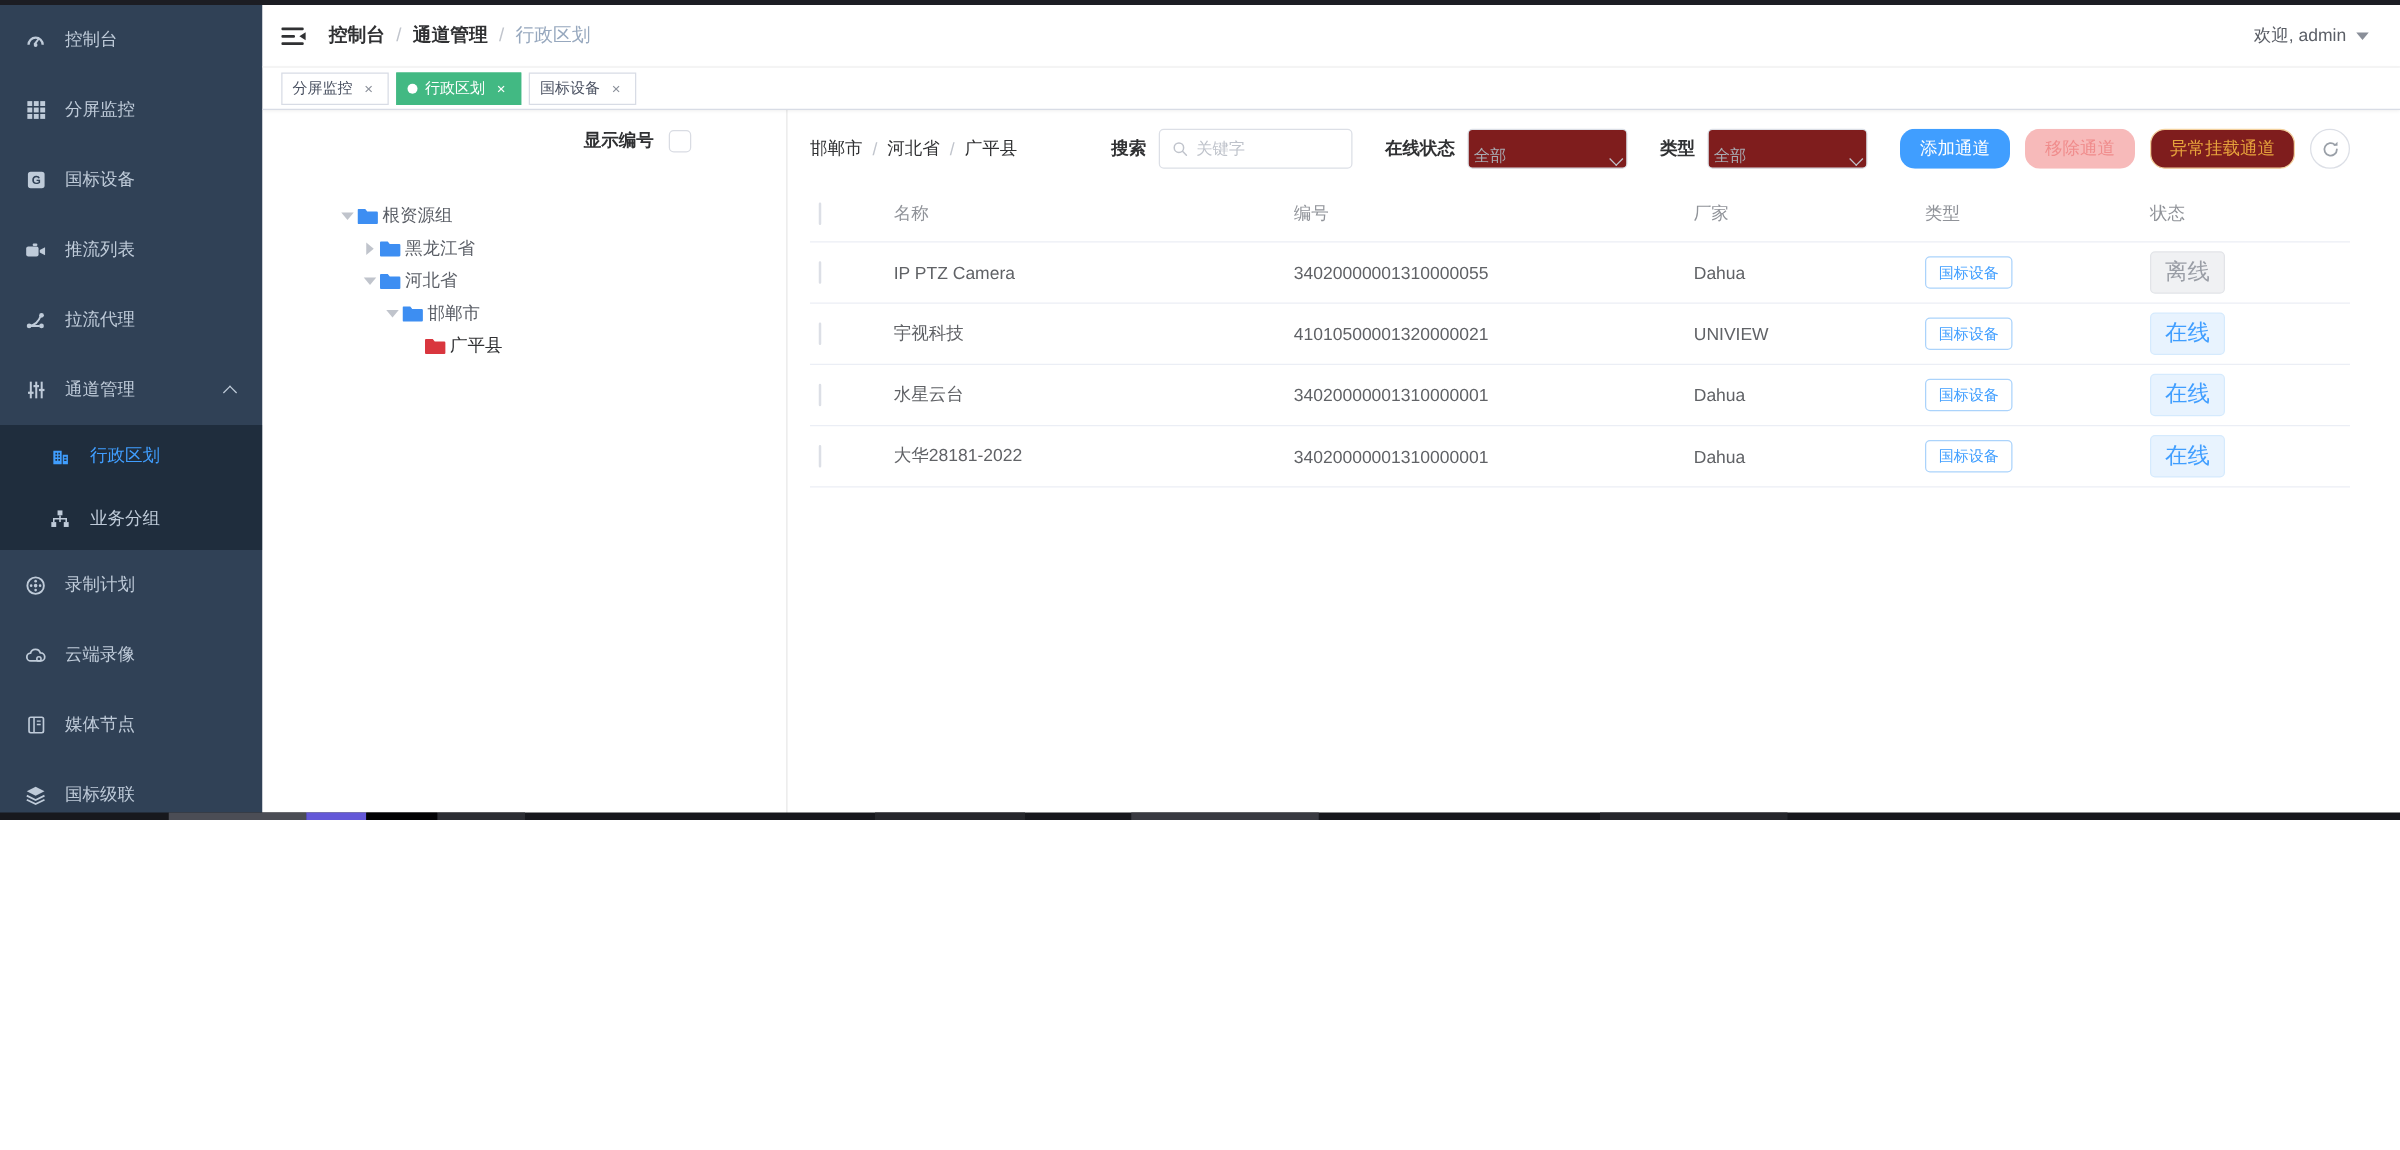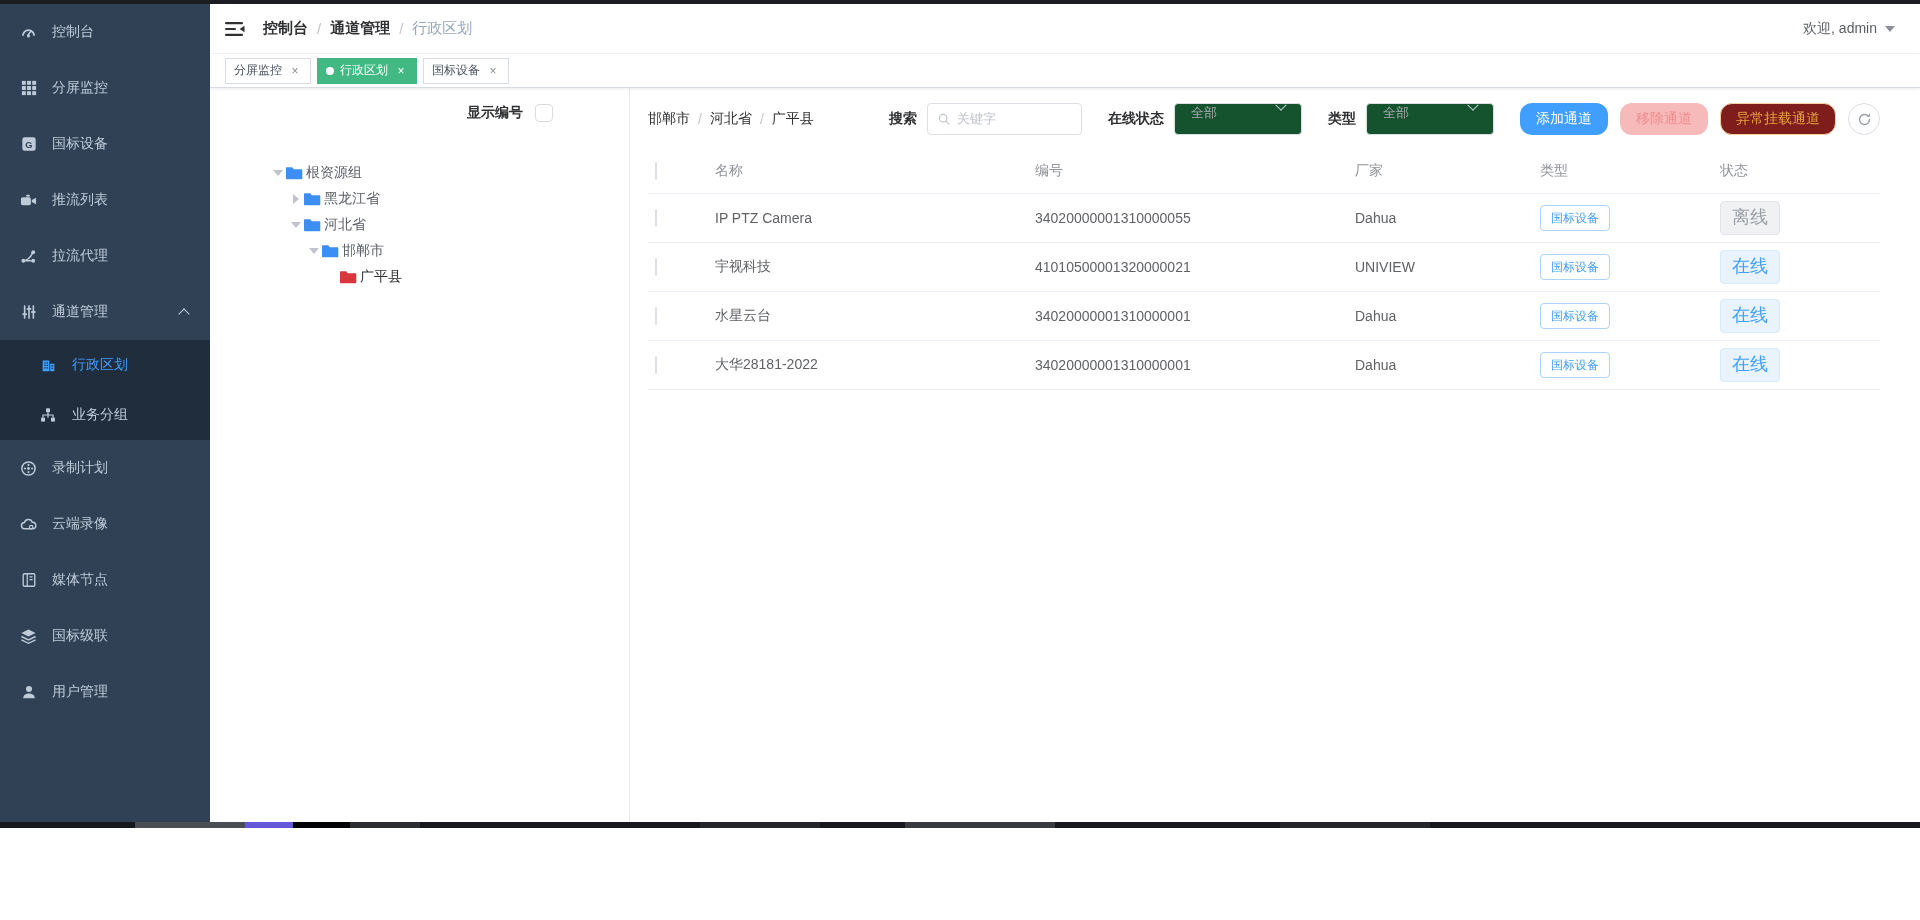--- a/index.html
+++ b/index.html
@@ -1,18 +1,18 @@
 <!DOCTYPE html>
 <html><head>
 <meta charset="utf-8">
 <style>
   * { margin:0; padding:0; box-sizing:border-box; }
   html,body { width:1920px; height:920px; overflow:hidden; }
   body { font-family:"Liberation Sans","DejaVu Sans",sans-serif; background:#fff; color:#303133; }
-  .page { position:relative; width:1920px; height:828px; overflow:hidden; }
+  .page { position:relative; width:1920px; height:656px; overflow:hidden; }
 
   
   .top-strip { height:4px; background:#1c1d23; width:100%; }
   .bottom-strip { position:absolute; left:0; bottom:0; width:100%; height:6px; background:#17181d; }
   .bottom-strip .seg { position:absolute; top:0; height:100%; }
 
   .app { display:flex; height:910px; }
 
   
   .sidebar { width:210px; background:#304156; flex-shrink:0; overflow:hidden; }
@@ -65,21 +65,21 @@
 
   
   .table-panel { flex:1; display:flex; flex-direction:column; padding:14px 40px 0 18px; min-width:0; }
   .toolbar { display:flex; align-items:center; height:34px; flex-shrink:0; }
   .tb-path { display:flex; align-items:center; font-size:14px; color:#303133; flex:1; }
   .tb-path .sep { color:#c0c4cc; margin:0 8px; }
   .tb-label { font-size:14px; font-weight:700; color:#303133; white-space:nowrap; }
   .search-box { display:flex; align-items:center; width:155px; height:32px; border:1px solid #dcdfe6; border-radius:4px; padding:0 10px; margin-left:10px; background:#fff; }
   .search-box input { border:none; outline:none; width:100%; font-size:13px; color:#3b82f6; margin-left:7px; font-family:Liberation Mono, monospace; }
   .search-box input::placeholder { color:#bfc3cb; }
-  .selectbox { display:flex; align-items:flex-start; justify-content:space-between; width:128px; height:32px; border:1px solid #dcdfe6; border-radius:4px; padding:0 16px; margin-left:10px; background:#14532d; cursor:pointer; }
+  .selectbox { display:flex; align-items:flex-end; justify-content:space-between; width:128px; height:32px; border:1px solid #dcdfe6; border-radius:4px; padding:0 4px; margin-left:10px; background:#7f1d1d; cursor:pointer; }
   .selectbox .sel-val { font-size:13px; color:#a8abb2; }
   .sel-chev { width:8px; height:8px; border-right:1.4px solid #c0c4cc; border-bottom:1.4px solid #c0c4cc; transform:rotate(45deg) translate(-2px,-2px); }
   .ml26 { margin-left:26px; }
   .btn { height:32px; border-radius:12px; font-size:14px; padding:0 15px; display:inline-flex; align-items:center; cursor:pointer; border:1px solid transparent; white-space:nowrap; font-family:inherit; }
   .btn-add { background:#409eff; color:#fff; margin-left:26px; }
   .btn-remove { background:#f7baba; color:#f08c8c; margin-left:12px; cursor:not-allowed; }
   .btn-abnormal { background:#7f1d1d; border-color:#f3d19e; color:#e6a23c; margin-left:12px; }
   .btn-refresh { width:32px; height:32px; border-radius:50%; border:1px solid #dcdfe6; background:#fff; margin-left:12px; display:flex; align-items:center; justify-content:center; cursor:pointer; }
 
   .grid-table { margin-top:12px; }

